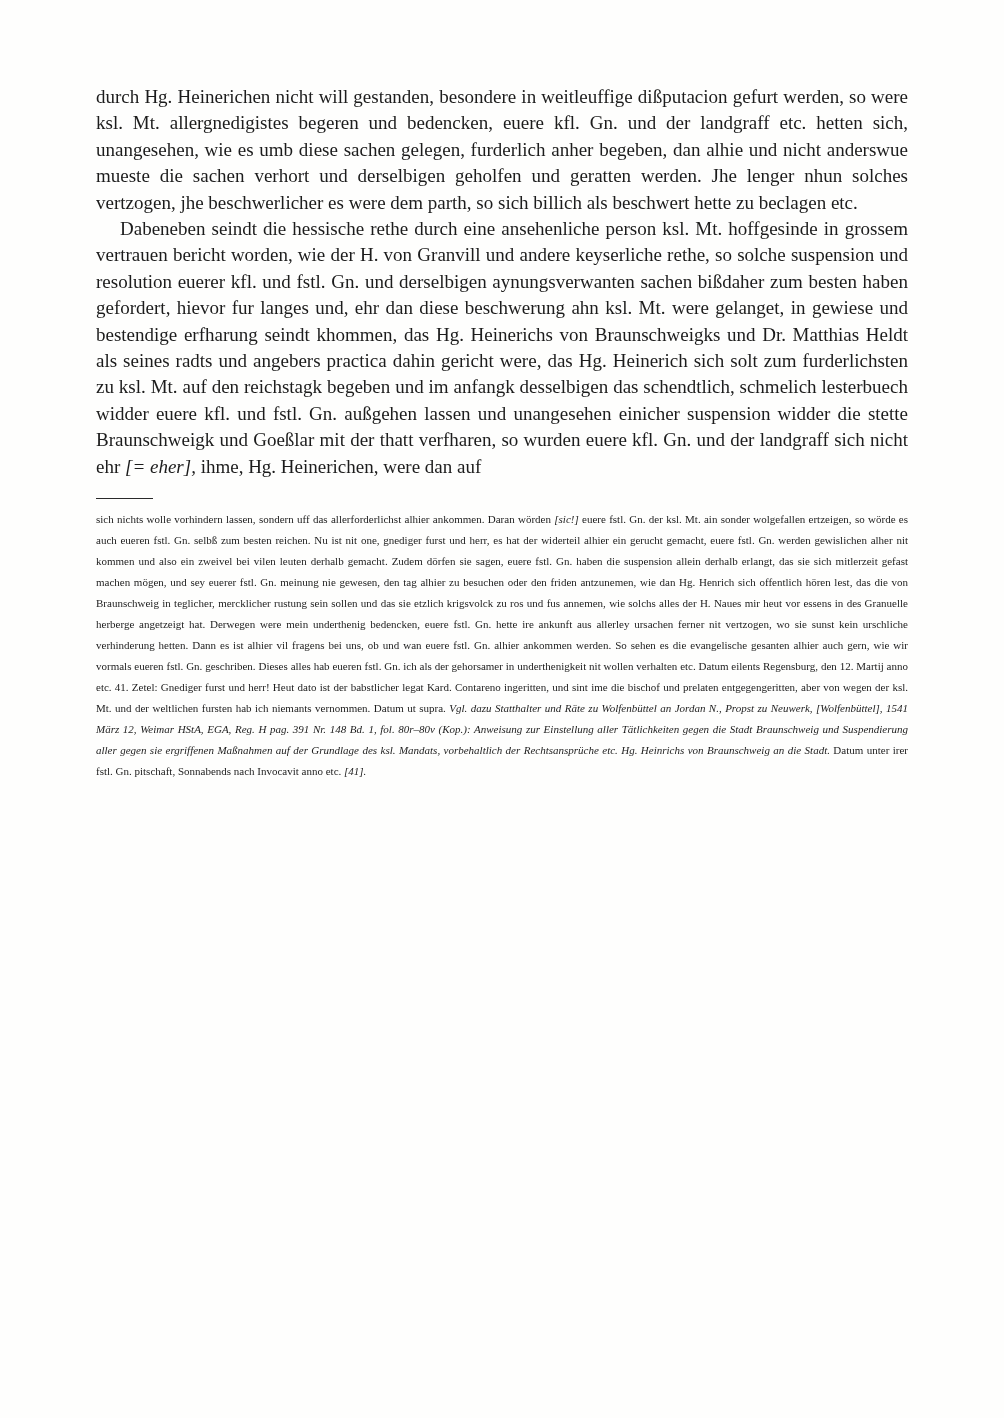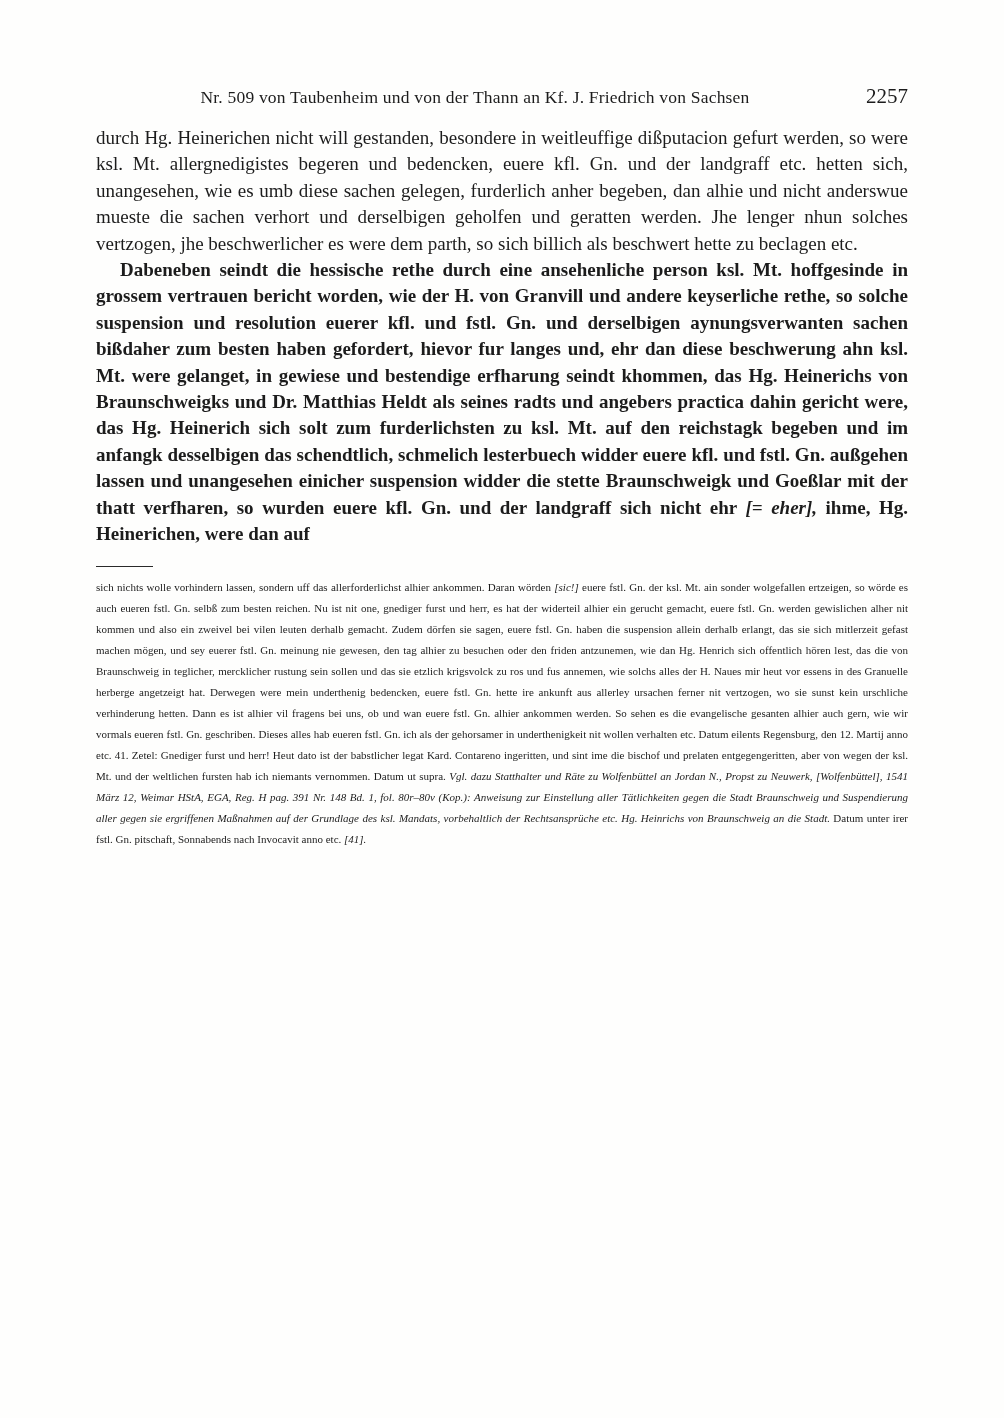--- a/index.html
+++ b/index.html
@@ -38,21 +38,20 @@
   .body-text {
     font-size: 19px;
     line-height: 26.4px;
     text-align: justify;
   }
   .para {
     margin: 0;
   }
   .para.indent {
     text-indent: 24px;
-    font-weight: bold;
   }
   .footnote-rule {
     width: 57px;
     height: 0;
     border-top: 1.5px solid #2a2a2a;
     margin: 18px 0 10px 0;
   }
   .footnote {
     font-size: 11px;
     line-height: 21px;
@@ -60,24 +59,20 @@
   }
   .italic {
     font-style: italic;
   }
 </style>
 </head>
 <body>
 
 <div class="page">
 
-  <header class="running-head">
-    <div class="running-title">Nr. 509 von Taubenheim und von der Thann an Kf. J. Friedrich von Sachsen</div>
-    <div class="page-number">2257</div>
-  </header>
 
   <main class="body-text">
     <p class="para"><span>durch Hg. Heinerichen nicht will gestanden, besondere in weitleuffige dißputacion gefurt werden, so were ksl. Mt. allergnedigistes begeren und bedencken, euere kfl. Gn. und der landgraff etc. hetten sich, unangesehen, wie es umb diese sachen gelegen, furderlich anher begeben, dan alhie und nicht anderswue mueste die sachen verhort und derselbigen geholfen und geratten werden. Jhe lenger nhun solches vertzogen, jhe beschwerlicher es were dem parth, so sich billich als beschwert hette zu beclagen etc.</span></p>
     <p class="para indent"><span>Dabeneben seindt die hessische rethe durch eine ansehenliche person ksl. Mt. hoffgesinde in grossem vertrauen bericht worden, wie der H. von Granvill und andere keyserliche rethe, so solche suspension und resolution euerer kfl. und fstl. Gn. und derselbigen aynungsverwanten sachen bißdaher zum besten haben gefordert, hievor fur langes und, ehr dan diese beschwerung ahn ksl. Mt. were gelanget, in gewiese und bestendige erfharung seindt khommen, das Hg. Heinerichs von Braunschweigks und Dr. Matthias Heldt als seines radts und angebers practica dahin gericht were, das Hg. Heinerich sich solt zum furderlichsten zu ksl. Mt. auf den reichstagk begeben und im anfangk desselbigen das schendtlich, schmelich lesterbuech widder euere kfl. und fstl. Gn. außgehen lassen und unangesehen einicher suspension widder die stette Braunschweigk und Goeßlar mit der thatt verfharen, so wurden euere kfl. Gn. und der landgraff sich nicht ehr </span><span class="italic">[= eher],</span><span> ihme, Hg. Heinerichen, were dan auf</span></p>
   </main>
 
   <div class="footnote-rule"></div>
 
   <div class="footnote"><span>sich nichts wolle vorhindern lassen, sondern uff das allerforderlichst alhier ankommen. Daran wörden </span><span class="italic">[sic!]</span><span> euere fstl. Gn. der ksl. Mt. ain sonder wolgefallen ertzeigen, so wörde es auch eueren fstl. Gn. selbß zum besten reichen. Nu ist nit one, gnediger furst und herr, es hat der widerteil alhier ein gerucht gemacht, euere fstl. Gn. werden gewislichen alher nit kommen und also ein zweivel bei vilen leuten derhalb gemacht. Zudem dörfen sie sagen, euere fstl. Gn. haben die suspension allein derhalb erlangt, das sie sich mitlerzeit gefast machen mögen, und sey euerer fstl. Gn. meinung nie gewesen, den tag alhier zu besuchen oder den friden antzunemen, wie dan Hg. Henrich sich offentlich hören lest, das die von Braunschweig in teglicher, mercklicher rustung sein sollen und das sie etzlich krigsvolck zu ros und fus annemen, wie solchs alles der H. Naues mir heut vor essens in des Granuelle herberge angetzeigt hat. Derwegen were mein underthenig bedencken, euere fstl. Gn. hette ire ankunft aus allerley ursachen ferner nit vertzogen, wo sie sunst kein urschliche verhinderung hetten. Dann es ist alhier vil fragens bei uns, ob und wan euere fstl. Gn. alhier ankommen werden. So sehen es die evangelische gesanten alhier auch gern, wie wir vormals eueren fstl. Gn. geschriben. Dieses alles hab eueren fstl. Gn. ich als der gehorsamer in underthenigkeit nit wollen verhalten etc. Datum eilents Regensburg, den 12. Martij anno etc. 41. Zetel: Gnediger furst und herr! Heut dato ist der babstlicher legat Kard. Contareno ingeritten, und sint ime die bischof und prelaten entgegengeritten, aber von wegen der ksl. Mt. und der weltlichen fursten hab ich niemants vernommen. Datum ut supra. </span><span class="italic">Vgl. dazu Statthalter und Räte zu Wolfenbüttel an Jordan N., Propst zu Neuwerk, [Wolfenbüttel], 1541 März 12, Weimar HStA, EGA, Reg. H pag. 391 Nr. 148 Bd. 1, fol. 80r–80v (Kop.): Anweisung zur Einstellung aller Tätlichkeiten gegen die Stadt Braunschweig und Suspendierung aller gegen sie ergriffenen Maßnahmen auf der Grundlage des ksl. Mandats, vorbehaltlich der Rechtsansprüche etc. Hg. Heinrichs von Braunschweig an die Stadt.</span><span> Datum unter irer fstl. Gn. pitschaft, Sonnabends nach Invocavit anno etc. </span><span class="italic">[41].</span></div>
 

